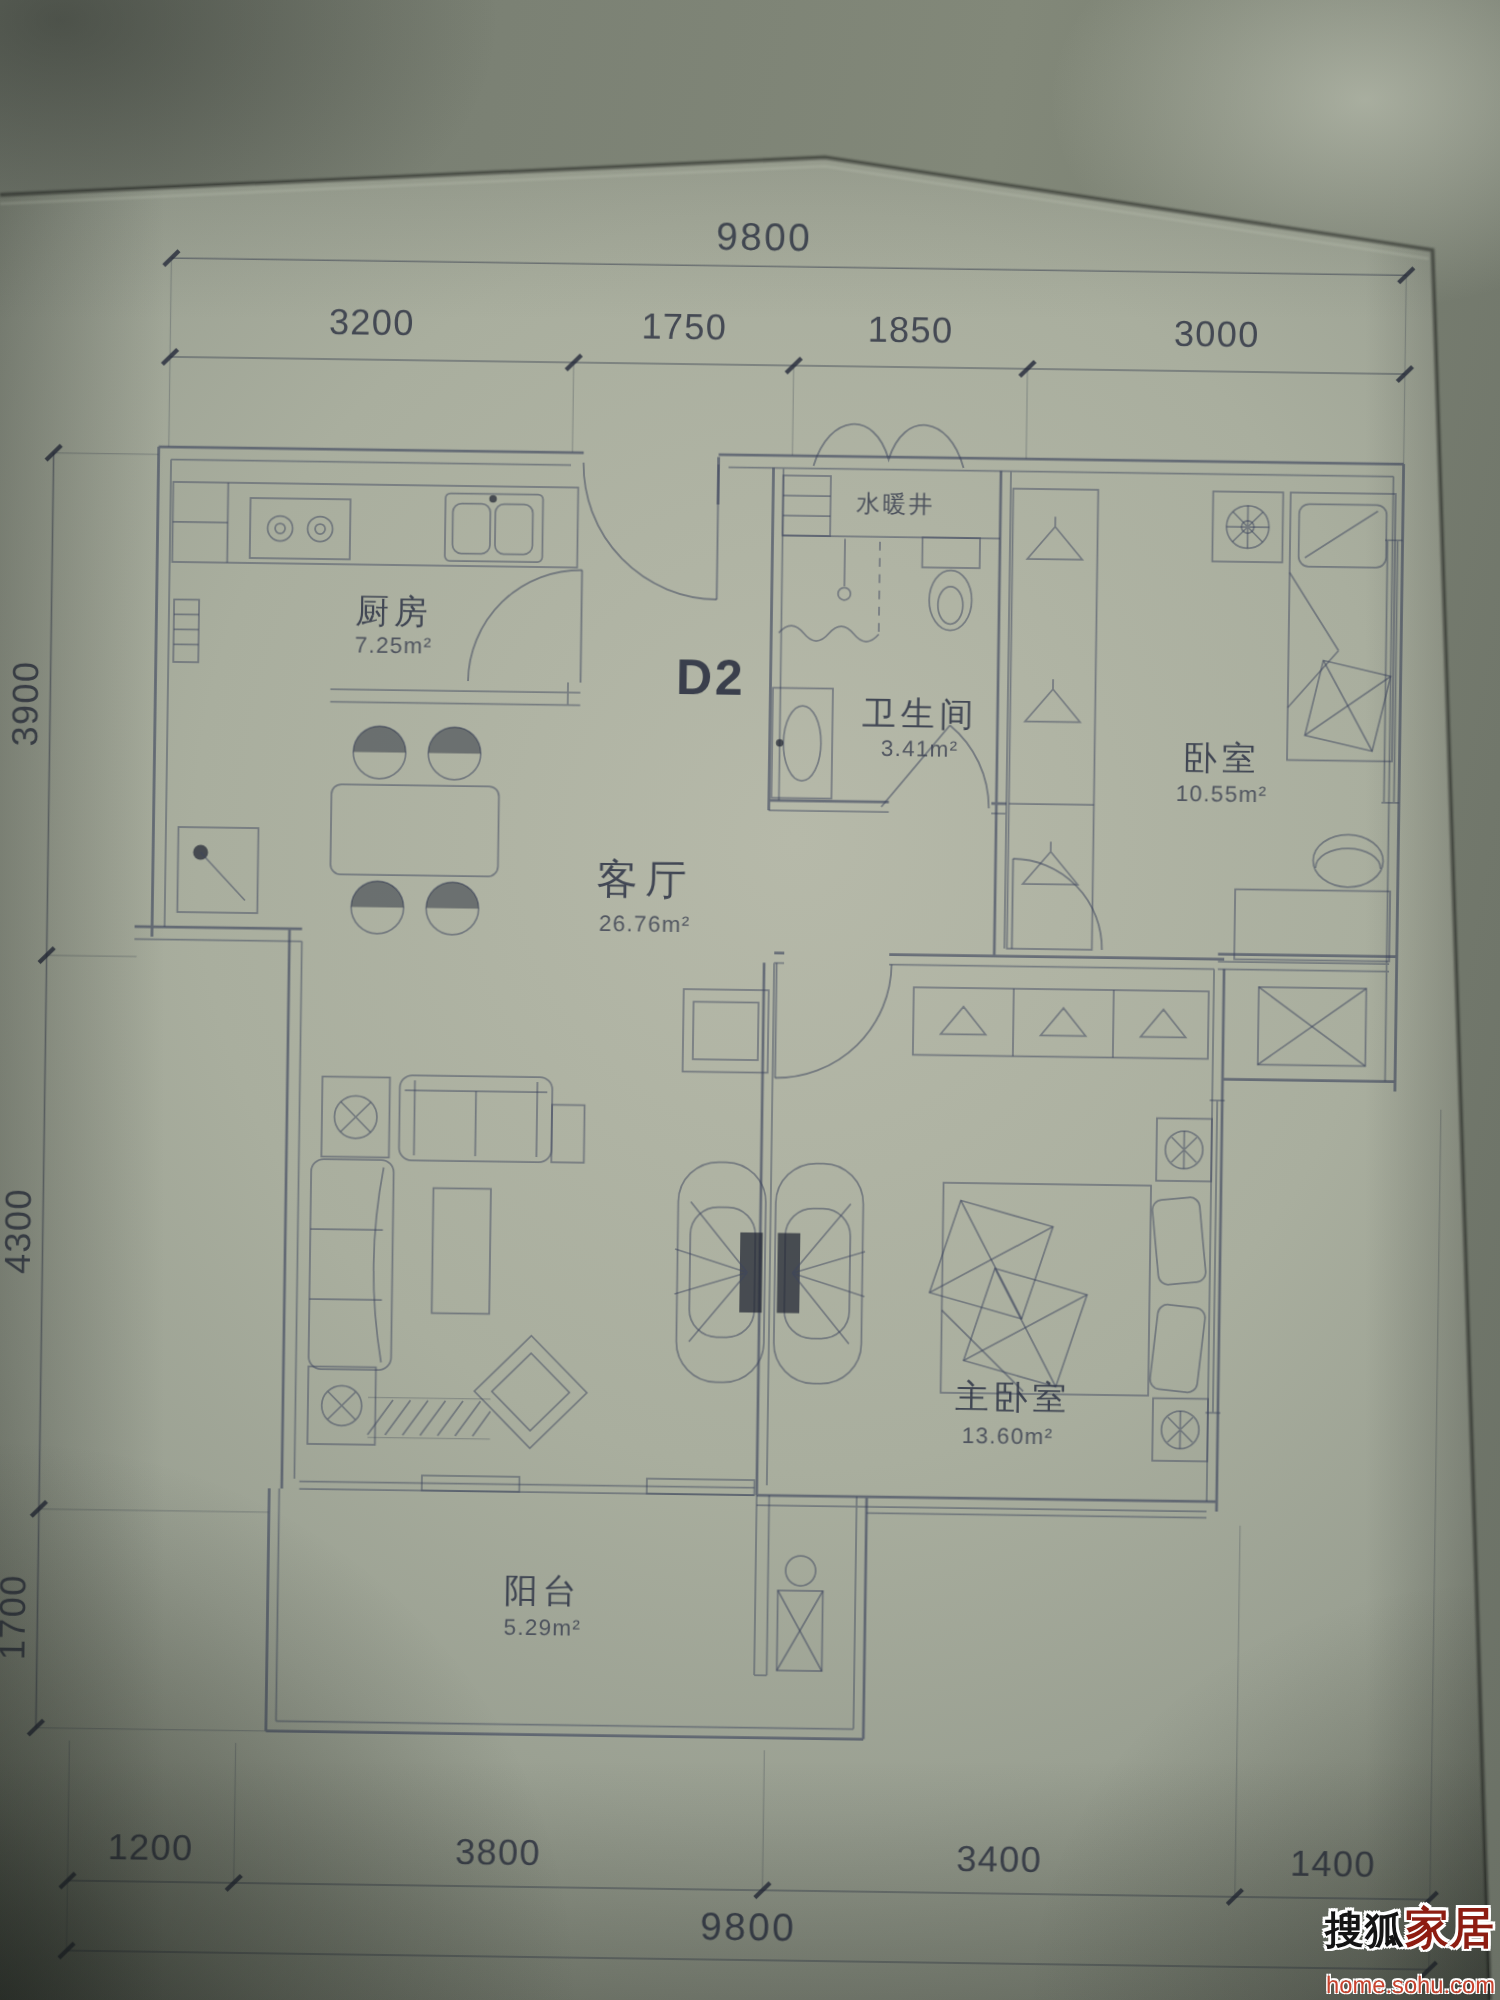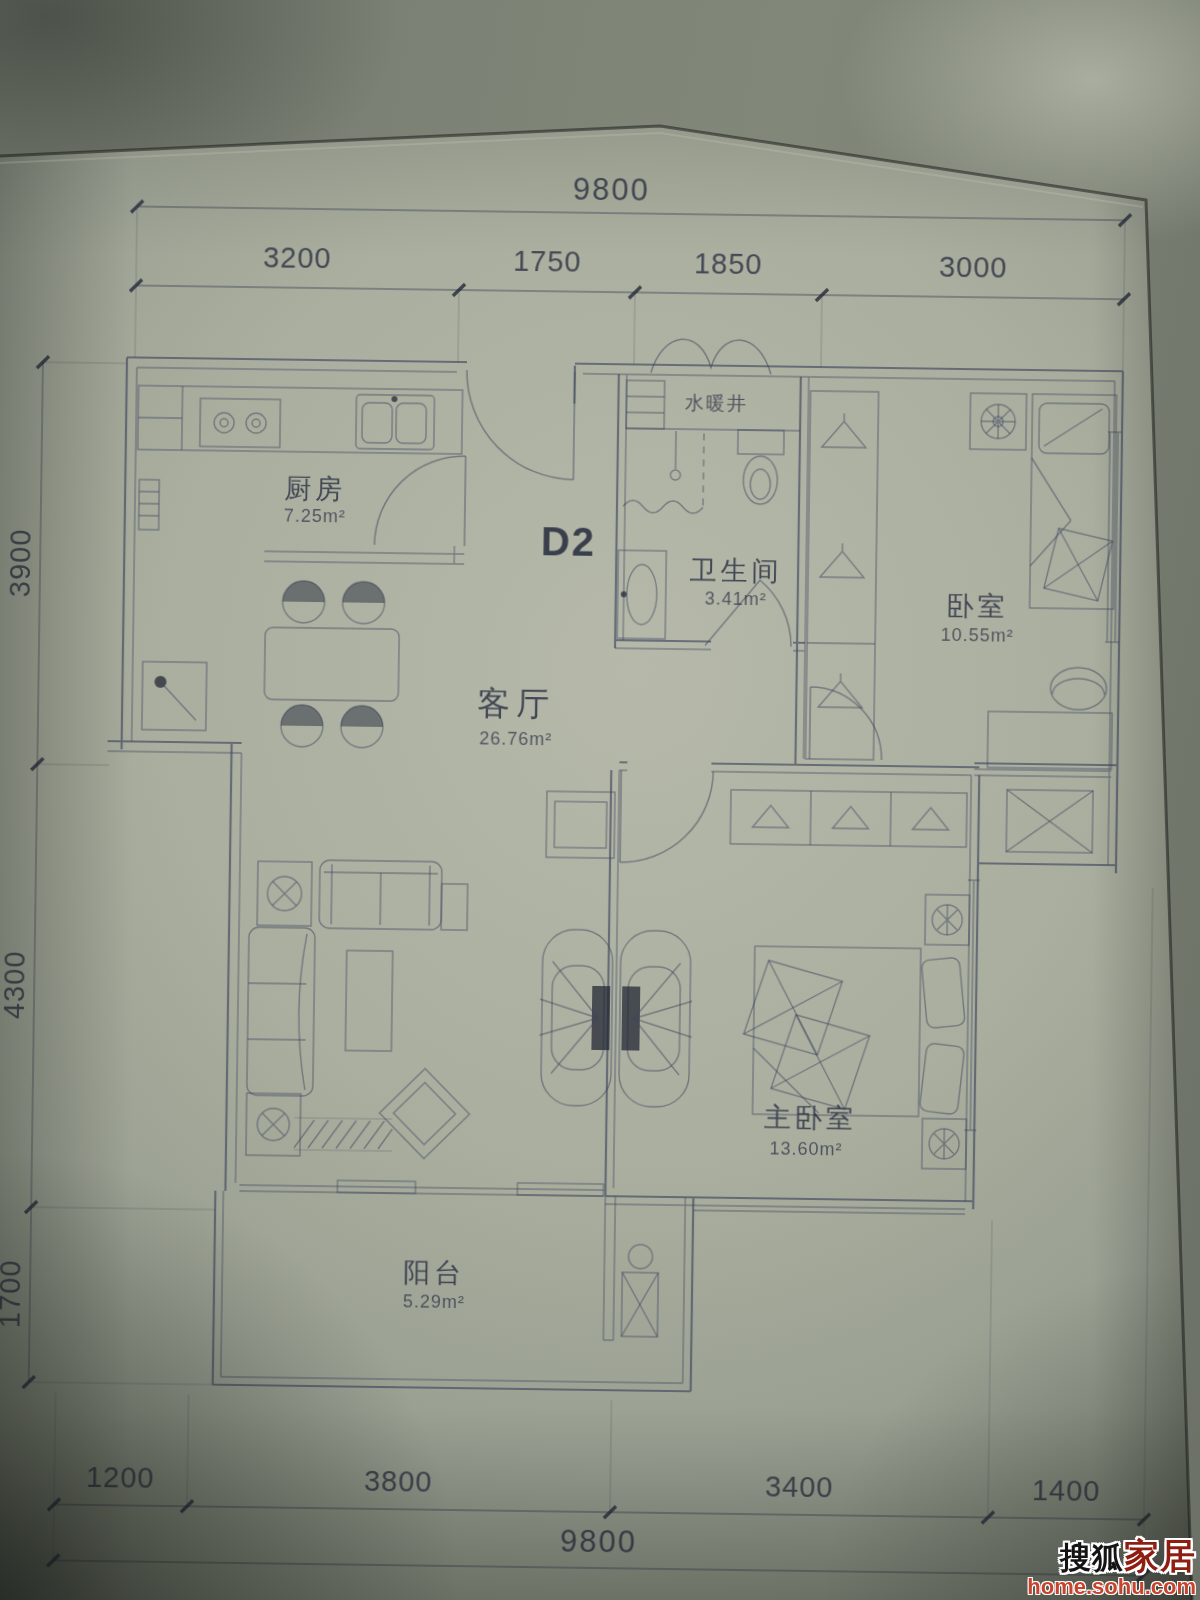--- a/index.html
+++ b/index.html
@@ -57,21 +57,21 @@
   .watermark{
     position:absolute;right:4px;bottom:2px;text-align:right;line-height:1;
     pointer-events:none;
   }
   .wm-brand span{
     text-shadow:-2px -2px 0 #fff,2px -2px 0 #fff,-2px 2px 0 #fff,2px 2px 0 #fff,0 2px 0 #fff,0 -2px 0 #fff,2px 0 0 #fff,-2px 0 0 #fff;
   }
   .wm-black{font-size:31px;font-weight:bold;color:#141414;letter-spacing:1px;}
   .wm-red{font-size:35px;font-weight:bold;color:#8e1d12;letter-spacing:1px;}
   .wm-url{
-    font-size:22px;font-weight:bold;color:#c8432e;margin-top:3px;
+    font-size:19px;font-weight:normal;color:#c8432e;margin-top:19px;
     text-shadow:-1px -1px 0 #fff,1px -1px 0 #fff,-1px 1px 0 #fff,1px 1px 0 #fff;
   }
 </style>
 </head>
 <body>
 
 <div class="photo">
 
   <div class="paper">
 

